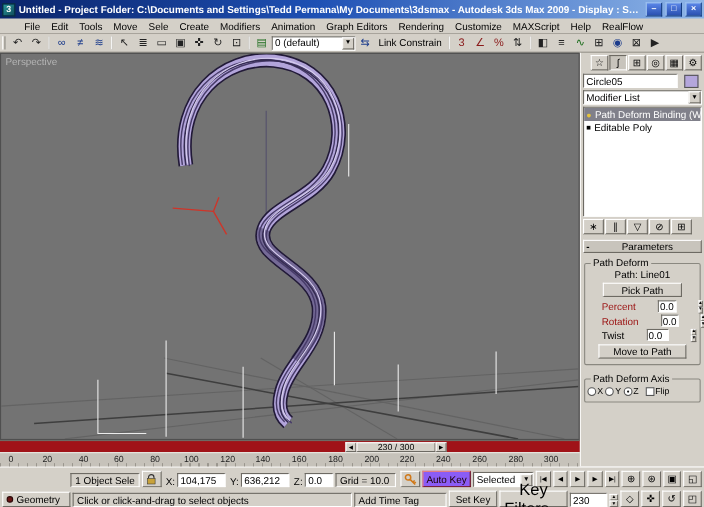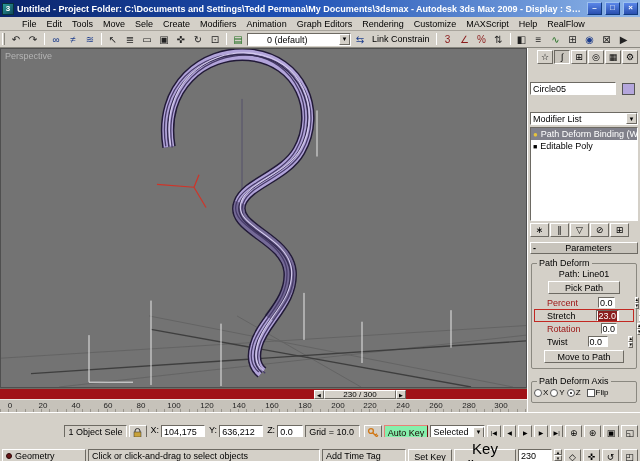--- a/index.html
+++ b/index.html
@@ -11,52 +11,52 @@
 .appicon{width:12px;height:12px;background:linear-gradient(135deg,#2a9a9a,#104a5a);border:1px solid #08323a;color:#fff;font-size:8px;font-weight:bold;display:flex;align-items:center;justify-content:center;flex:0 0 12px}
 .title-text{flex:1;overflow:hidden;text-overflow:ellipsis}
 .win-btn{width:15px;height:13px;flex:0 0 15px;background:linear-gradient(#5a86e8,#2a50b0);border:1px solid #9cc0f0;border-right-color:#123a80;border-bottom-color:#123a80;color:#fff;font-size:8px;line-height:10px;text-align:center;font-weight:bold}
 .menubar{height:14px;flex:0 0 14px;display:flex;align-items:center;padding:0 17px;border-bottom:1px solid #a8a49c;background:#d4d0c8}
 .menu-item{padding:0 5px;font-size:9px;white-space:nowrap}
 .toolbar{height:17px;flex:0 0 17px;display:flex;align-items:center;gap:1px;padding:0 2px;background:#d4d0c8;border-bottom:1px solid #8a8880;white-space:nowrap}
 .grip{width:3px;height:12px;border-left:1px solid #fff;border-right:1px solid #8a8880;margin-right:2px}
 .ticon{min-width:16px;height:15px;display:flex;align-items:center;justify-content:center;font-size:10px;color:#222}
 .ticon.grn{color:#1e6e1e}.ticon.blu{color:#1c3c8c}.ticon.red{color:#8a1a1a}
 .tsep{width:1px;height:12px;background:#8a8880;border-right:1px solid #fff;margin:0 2px}
-.tdd{width:104px;height:13px;background:#fff;border:1px solid;border-color:#6d6a63 #fff #fff #6d6a63;display:flex;align-items:flex-end;font-size:9px;padding-left:19px}
+.tdd{width:76px;height:13px;background:#fff;border:1px solid;border-color:#6d6a63 #fff #fff #6d6a63;display:flex;align-items:center;font-size:9px;padding-left:2px}
 .dda{margin-left:auto;width:11px;height:11px;background:#d4d0c8;border:1px solid;border-color:#fff #6d6a63 #6d6a63 #fff;font-size:6px;display:flex;align-items:center;justify-content:center}
 .tlabel{font-size:9px;margin:0 3px}
 .main{flex:1;display:flex;min-height:0}
 .leftcol{flex:1;display:flex;flex-direction:column;min-width:0}
 .viewport{position:relative;flex:1;background:#737373;border:1px solid #4f4f4f;overflow:hidden}
 .vp-label{position:absolute;top:2px;left:4px;color:#b4b4b4;font-size:9px;z-index:2}
 .viewport svg{position:absolute;inset:0;width:100%;height:100%}
 .timeslider{height:11px;flex:0 0 11px;background:#a01318;position:relative;border-top:1px solid #6d6a63}
 .ts-group{position:absolute;left:314px;top:1px;display:flex;height:9px}
 .ts-arrow{width:10px;height:9px;font-size:5px;background:#d4d0c8;border:1px solid;border-color:#fff #6d6a63 #6d6a63 #fff;display:flex;align-items:center;justify-content:center}
 .ts-btn{width:72px;height:9px;font-size:8px;background:#d4d0c8;border:1px solid;border-color:#fff #6d6a63 #6d6a63 #fff;display:flex;align-items:center;justify-content:center}
 .trackbar{height:13px;flex:0 0 13px;background:#c6c2ba;position:relative;font-size:8px;border-top:1px solid #e8e6e0;background-image:repeating-linear-gradient(90deg,#9a968e 0,#9a968e 1px,transparent 1px,transparent 8.2px);background-size:100% 3px;background-repeat:no-repeat;background-position:0 100%}
 .tick{position:absolute;top:1px;transform:translateX(-50%);color:#222}
-.s1,.s2{display:flex;align-items:flex-start;gap:2px;padding:12px 2px;background:#d4d0c8}
+.s1,.s2{display:flex;align-items:flex-end;gap:2px;padding:0 2px;background:#d4d0c8}
 .s1{height:19px;flex:0 0 19px;border-top:1px solid #fff}
 .s2{height:18px;flex:0 0 18px}
 .sfield{height:13px;border:1px solid;border-color:#6d6a63 #fff #fff #6d6a63;background:#d4d0c8;display:flex;align-items:center;padding:0 3px;font-size:9px;white-space:nowrap;overflow:hidden}
 .flex1{flex:1;min-width:0}
 .clabel{font-size:9px;margin-left:2px}
 .ibtn{width:18px;height:15px}
-.autokey{width:46px;height:15px;background:#86efac;border-color:#e88078 #701410 #701410 #e88078;font-size:9px;color:#1a0000}
+.autokey{width:46px;height:15px;background:#8b5cf6;border-color:#e88078 #701410 #701410 #e88078;font-size:9px;color:#1a0000}
 .seldd{width:56px;height:14px;background:#fff;border:1px solid;border-color:#6d6a63 #fff #fff #6d6a63;display:flex;align-items:center;padding-left:2px;font-size:9px}
 .tbtn{width:14px;height:15px;font-size:6px}
 .nbtn{width:17px;height:15px;font-size:9px}
-.geo{width:84px;height:14px;border:1px solid;border-color:#fff #6d6a63 #6d6a63 #fff;display:flex;align-items:center;gap:3px;padding:0 3px;font-size:9px}
+.geo{width:62px;height:14px;border:1px solid;border-color:#fff #6d6a63 #6d6a63 #fff;display:flex;align-items:center;gap:3px;padding:0 3px;font-size:9px}
 .geodot{width:6px;height:6px;border-radius:50%;background:#6a1616;border:1px solid #2a0808}
 .cpanel{width:113px;flex:0 0 113px;background:#d4d0c8;border-left:1px solid #fff;padding:1px 2px;display:flex;flex-direction:column;font-size:9px}
 .cp-tabs{display:flex;justify-content:flex-end;gap:1px;padding:1px 0 2px}
 .cp-tab{width:16px;height:14px;font-size:9px}
 .cp-tab.active{border-color:#6d6a63 #fff #fff #6d6a63;background:#c8c4bc}
-.cp-row{display:flex;align-items:center;gap:6px;margin:16px 0}
+.cp-row{display:flex;align-items:center;gap:6px;margin:1px 0}
 .cp-name{width:86px;height:13px}
 .swatch{width:13px;height:12px;background:#b4a6dc;border:1px solid #555}
 .cp-dd{height:13px;background:#fff;border:1px solid;border-color:#6d6a63 #fff #fff #6d6a63;display:flex;align-items:center;padding-left:2px;margin:1px 0}
 .stack{height:100px;background:#fff;border:1px solid;border-color:#6d6a63 #fff #fff #6d6a63;margin:1px 0;overflow:hidden}
 .stack-row{height:12px;display:flex;align-items:center;gap:3px;padding:0 2px;white-space:nowrap}
 .stack-row.sel{background:#80808a;color:#fff}
 .bulb{color:#e6c33c;font-size:8px}
 .sqico{font-size:7px}
 .stack-btns{display:flex;gap:1px;margin:1px 0 4px}
 .mini-btn{width:19px;height:14px;font-size:9px}
@@ -276,30 +276,20 @@
         <div class="prow">
           <span class="plabel anim">Percent</span>
           <span class="pfield">
               <span>0.0</span>
             </span>
           <span class="spin">
               <span>▴</span>
               <span>▾</span>
             </span>
         </div>
-        <div class="prow sel">
-          <span class="plabel">Stretch</span>
-          <span class="pfield">
-              <span class="selval">23.0</span>
-            </span>
-          <span class="spin">
-              <span>▴</span>
-              <span>▾</span>
-            </span>
-        </div>
         <div class="prow">
           <span class="plabel anim">Rotation</span>
           <span class="pfield">
               <span>0.0</span>
             </span>
           <span class="spin">
               <span>▴</span>
               <span>▾</span>
             </span>
         </div>

